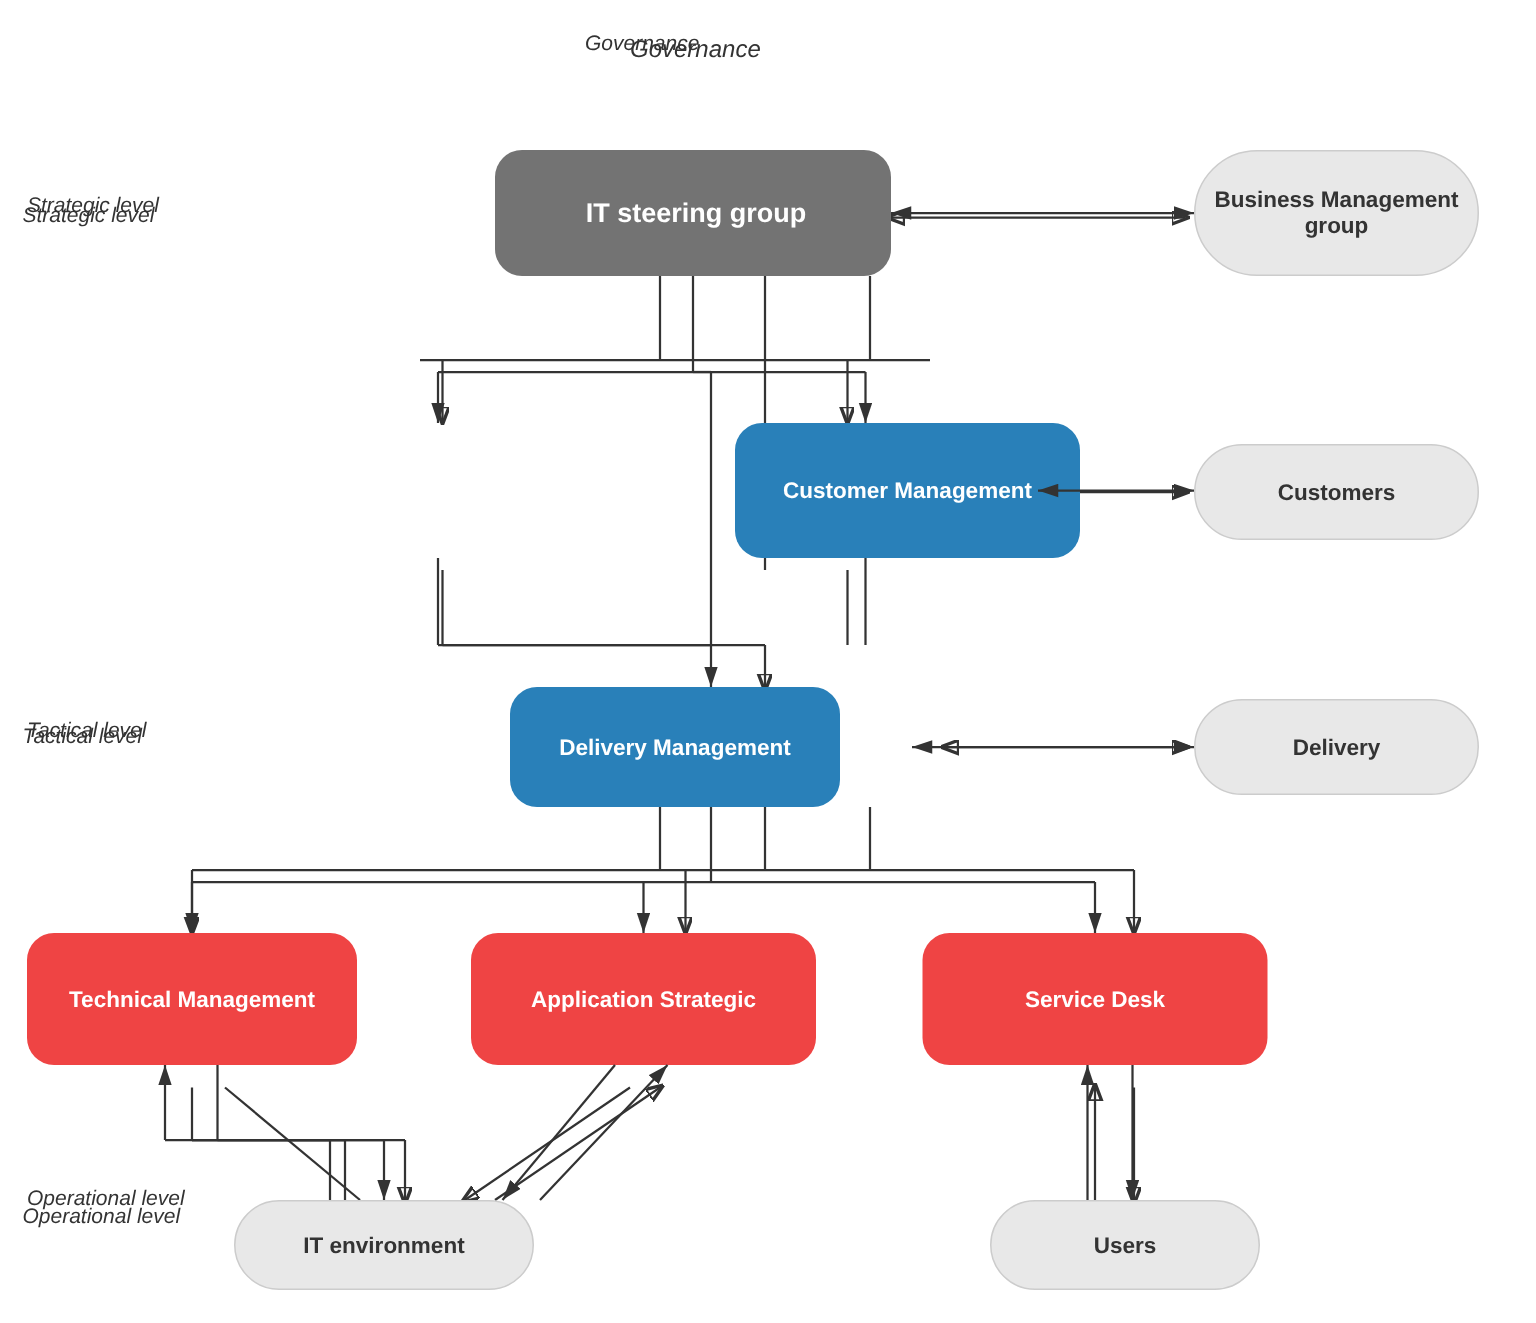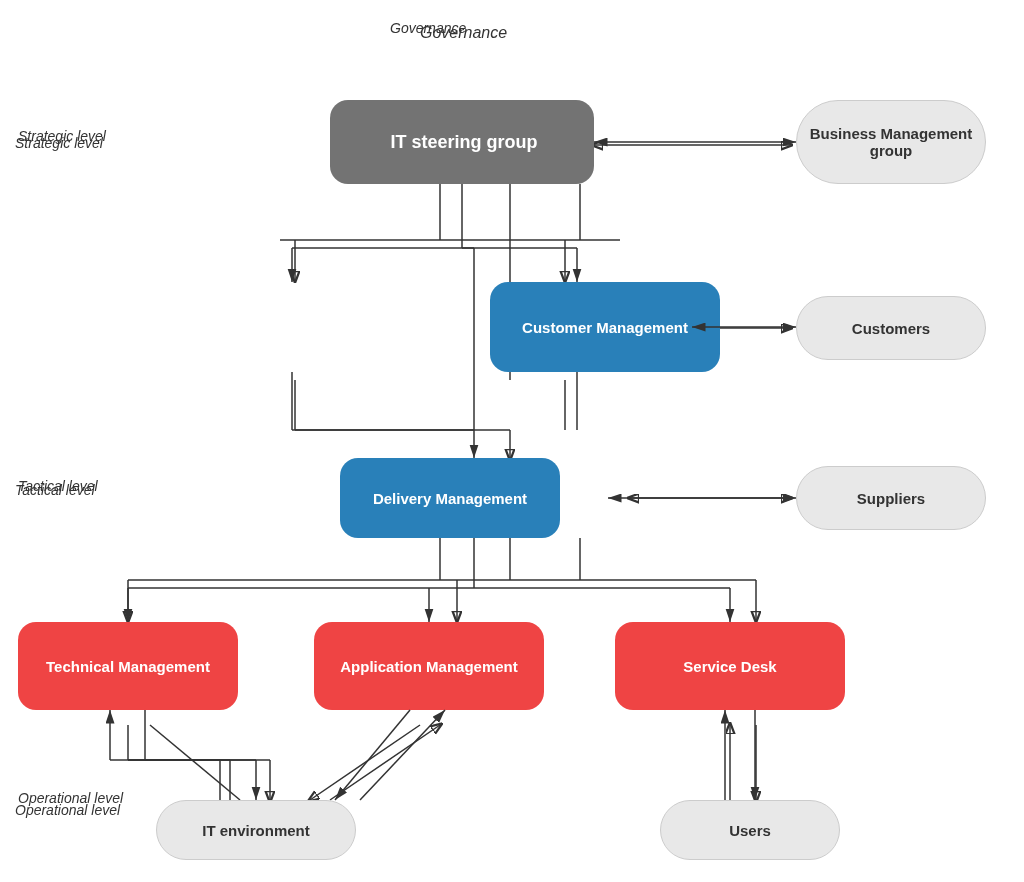--- a/index.html
+++ b/index.html
@@ -146,25 +146,25 @@
 
   <div class="node node-gray" style="left:796px; top:100px; width:190px; height:84px;">Business Management group</div>
 
 
   <div class="node node-blue" style="left:462px; top:282px; width:230px; height:90px;margin-left:28px;">Customer Management</div>
 
   <div class="node node-gray" style="left:796px; top:296px; width:190px; height:64px;">Customers</div>
 
   <div class="node node-blue" style="left:340px; top:458px; width:220px; height:80px;">Delivery Management</div>
 
-  <div class="node node-gray" style="left:796px; top:466px; width:190px; height:64px;">Suppliers</div>
+  <div class="node node-gray" style="left:796px; top:466px; width:190px; height:64px;">Delivery</div>
 
   <div class="node node-green" style="left:18px; top:622px; width:220px; height:88px;">Technical Management</div>
 
-  <div class="node node-green" style="left:314px; top:622px; width:230px; height:88px;">Application Management</div>
+  <div class="node node-green" style="left:314px; top:622px; width:230px; height:88px;">Application Strategic</div>
 
   <div class="node node-green" style="left:615px; top:622px; width:230px; height:88px;">Service Desk</div>
 
   <div class="node node-gray" style="left:156px; top:800px; width:200px; height:60px;">IT environment</div>
 
   <div class="node node-gray" style="left:660px; top:800px; width:180px; height:60px;">Users</div>
 
 </div>
 
 <svg style="position:absolute;top:0;left:0;width:1024px;height:882px;pointer-events:none;">

